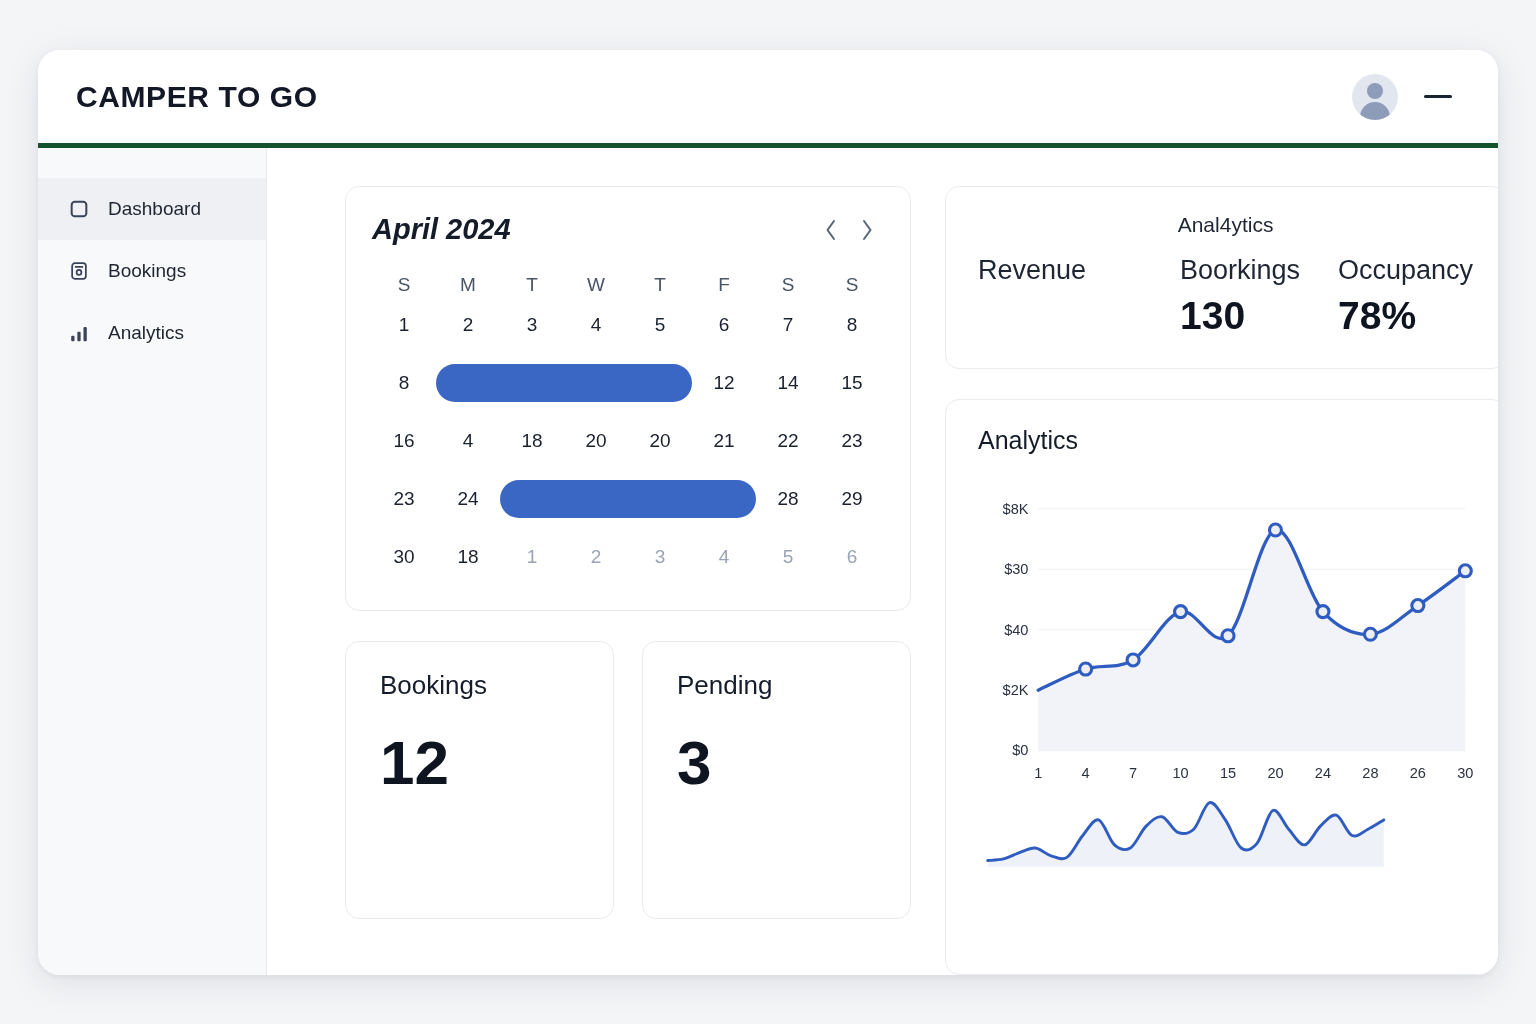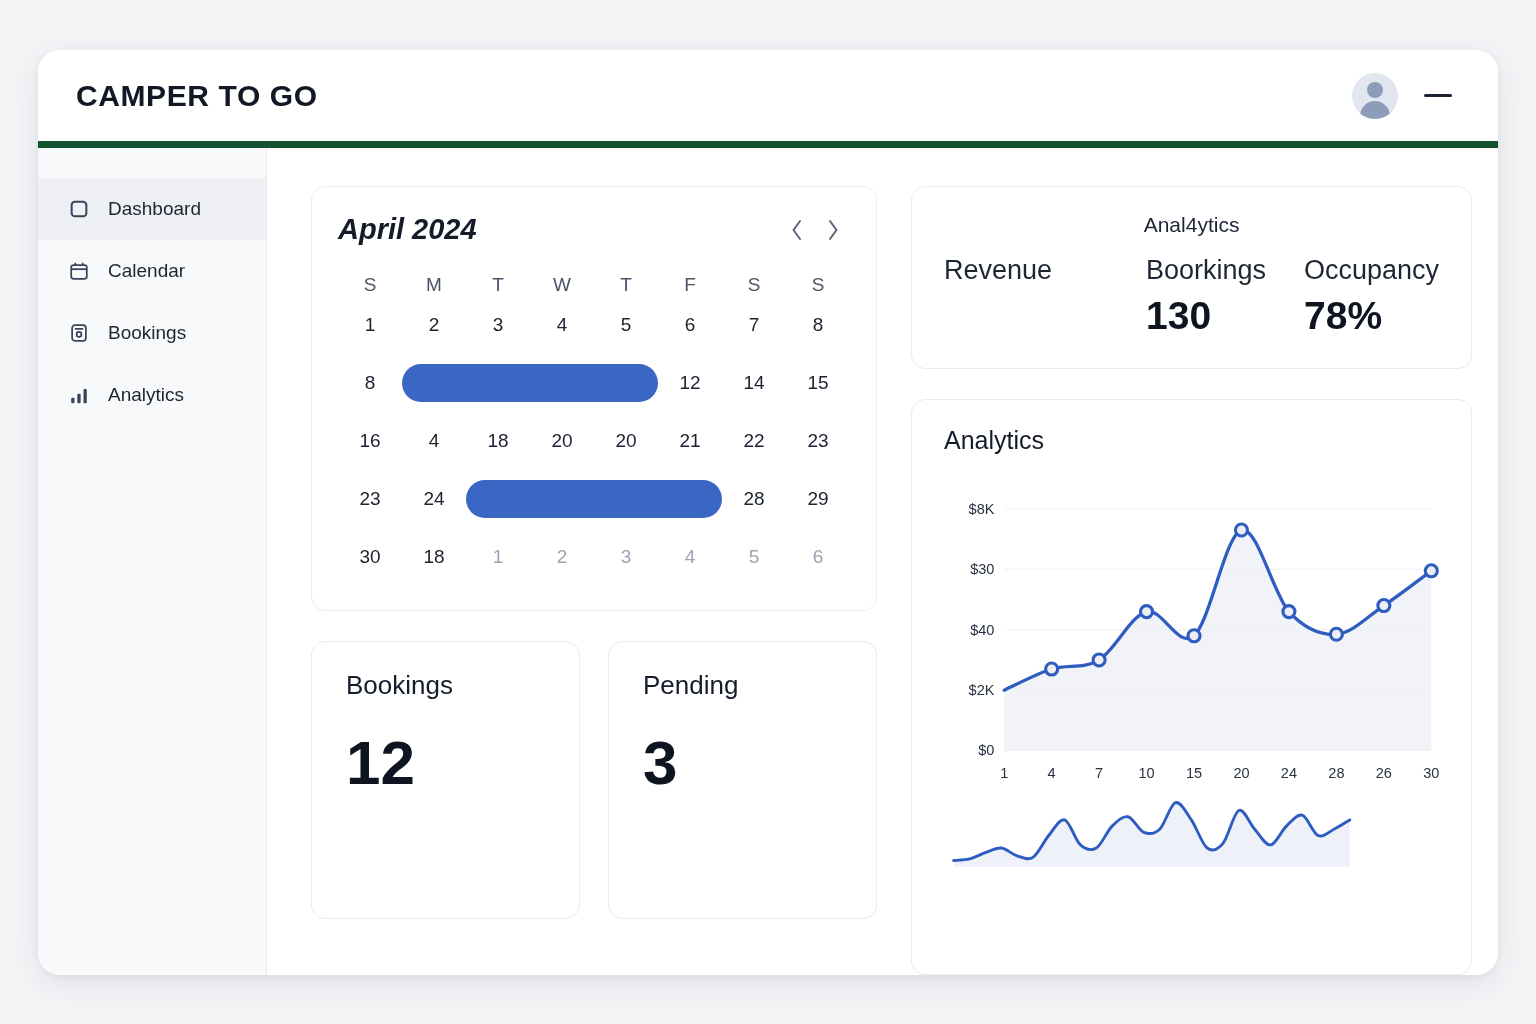--- a/index.html
+++ b/index.html
@@ -22,21 +22,21 @@
   }
   
   .header {
     height: 98px;
     flex: 0 0 98px;
     display: flex;
     align-items: center;
     justify-content: space-between;
     padding: 0 46px 0 38px;
     background: #fff;
-    border-bottom: 7px solid #14532d;
+    border-bottom: 5px solid #14532d;
   }
   .brand {
     font-size: 30px;
     font-weight: bold;
     letter-spacing: 0.6px;
     color: #121826;
   }
   .header-right { display: flex; align-items: center; gap: 26px; }
   .avatar {
     width: 46px; height: 46px; border-radius: 50%;
@@ -52,21 +52,21 @@
     position: absolute; left: 50%; top: 28px;
     transform: translateX(-50%);
     width: 30px; height: 22px;
     border-radius: 15px 15px 0 0;
     background: #8d9cb8;
   }
   .menu-dash {
     width: 28px; height: 3px; background: #1c2433; border-radius: 2px;
   }
   
-  .body-row { flex: 1; display: flex; min-height: 0; }
+  .body-row { flex: 1; display: flex; min-height: 0; gap: 34px; }
   .sidebar {
     width: 229px; flex: 0 0 229px;
     background: #f8f9fb;
     border-right: 1px solid #e8eaee;
     padding-top: 30px;
   }
   .nav-item {
     display: flex; align-items: center; gap: 18px;
     height: 62px; padding-left: 30px;
     color: #1e2532; font-size: 19px;
@@ -153,29 +153,20 @@
 
     <div class="sidebar">
 
       <div class="nav-item active">
         <svg class="nav-icon" viewBox="0 0 24 24" fill="none" stroke="currentColor" stroke-width="2.2">
           <rect x="4" y="4" width="16" height="16" rx="3.5"></rect>
         </svg>
         <span>Dashboard</span>
       </div>
 
-      <div class="nav-item">
-        <svg class="nav-icon" viewBox="0 0 24 24" fill="none" stroke="currentColor" stroke-width="1.9">
-          <rect x="3.5" y="5.5" width="17" height="15" rx="2.5"></rect>
-          <line x1="3.5" y1="10" x2="20.5" y2="10"></line>
-          <line x1="8" y1="3" x2="8" y2="6.5"></line>
-          <line x1="16" y1="3" x2="16" y2="6.5"></line>
-        </svg>
-        <span>Calendar</span>
-      </div>
 
       <div class="nav-item">
         <svg class="nav-icon" viewBox="0 0 24 24" fill="none" stroke="currentColor" stroke-width="1.9">
           <rect x="4.5" y="3.5" width="15" height="17" rx="3"></rect>
           <line x1="7.5" y1="7.5" x2="16.5" y2="7.5"></line>
           <circle cx="12" cy="13.5" r="2.6"></circle>
         </svg>
         <span>Bookings</span>
       </div>
 

